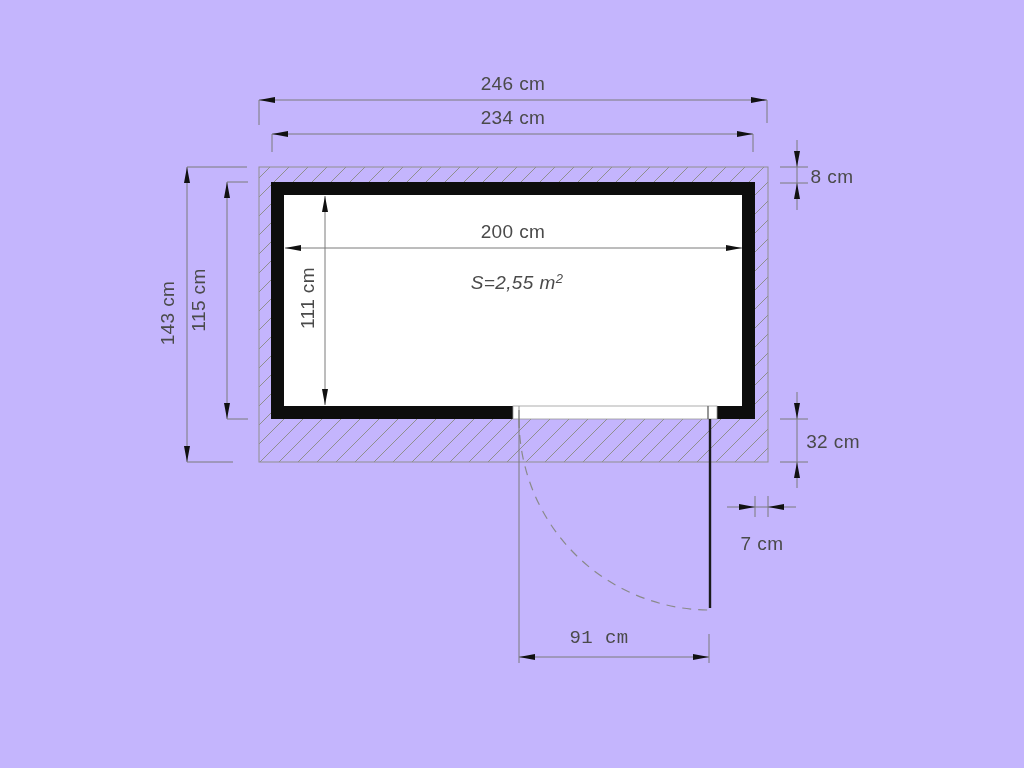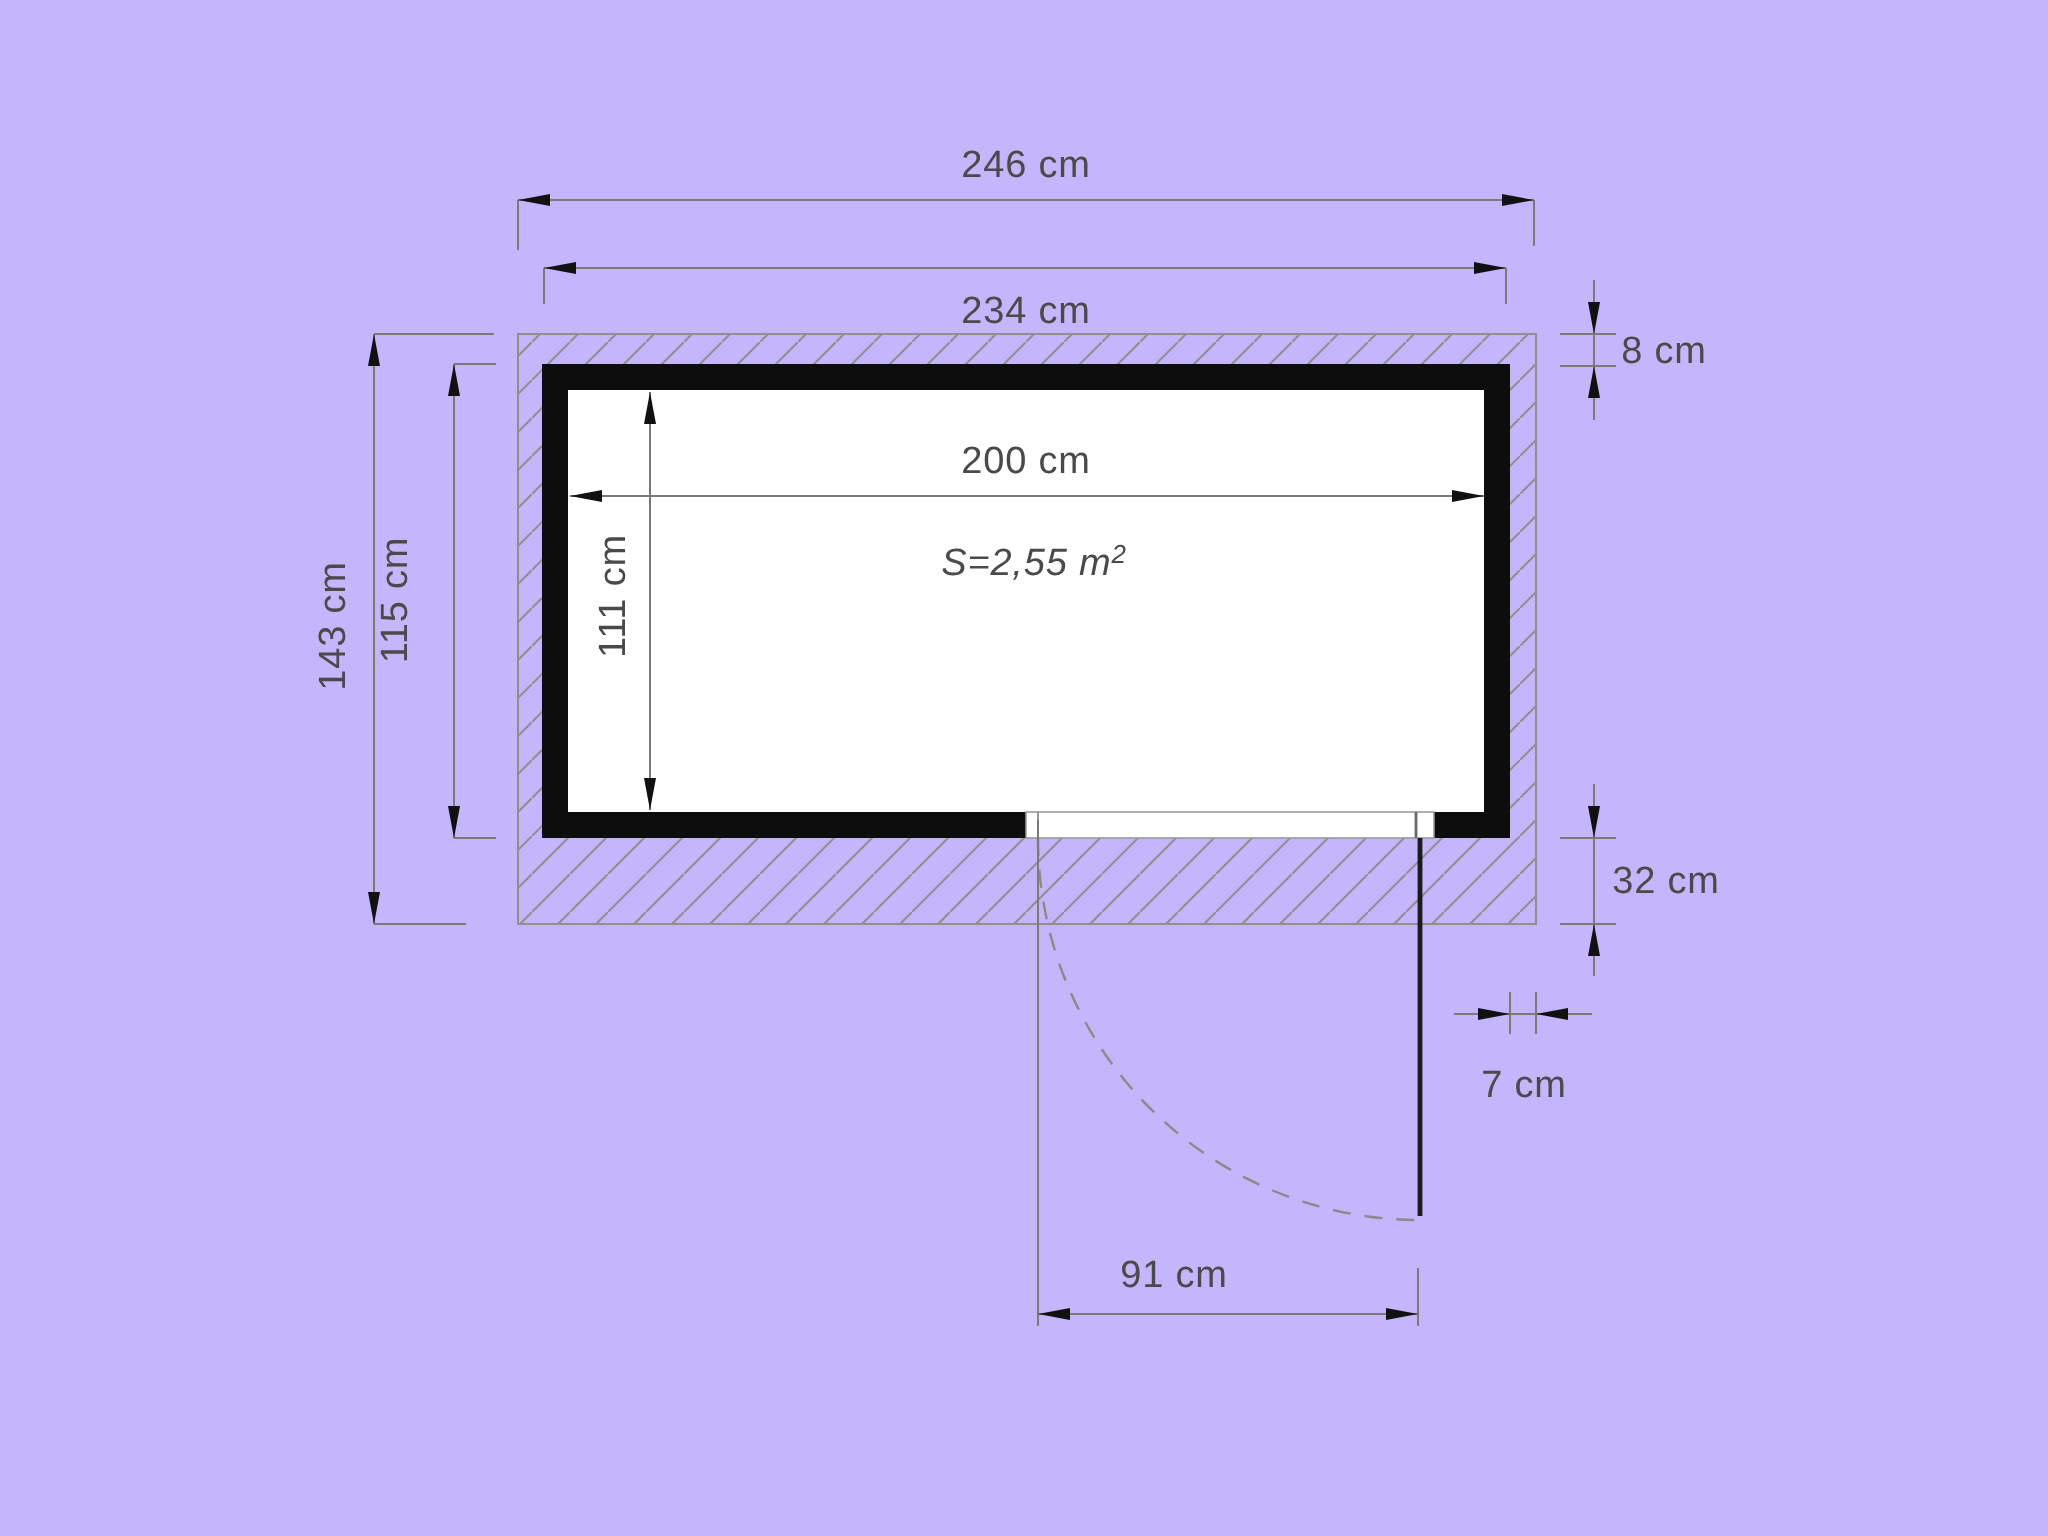--- a/index.html
+++ b/index.html
@@ -122,27 +122,27 @@
       <polygon points="797,419 794,403 800,403"></polygon>
       <polygon points="797,462 794,478 800,478"></polygon>
       <polygon points="755,507 739,504 739,510"></polygon>
       <polygon points="768,507 784,504 784,510"></polygon>
       <polygon points="519,657 535,654 535,660"></polygon>
       <polygon points="709,657 693,654 693,660"></polygon>
     </g>
   </svg>
 
   <div class="label" style="left:513px; top:83px;">246 cm</div>
-  <div class="label" style="left:513px; top:117px;margin-top:39px;">234 cm</div>
+  <div class="label" style="left:513px; top:117px;">234 cm</div>
   <div class="label" style="left:513px; top:231px;">200 cm</div>
   <div class="label rot" style="left:167px; top:313px;">143 cm</div>
   <div class="label rot" style="left:198px; top:300px;">115 cm</div>
   <div class="label rot" style="left:307px; top:298px;">111 cm</div>
   <div class="label" style="left:832px; top:176px;">8 cm</div>
   <div class="label" style="left:833px; top:441px;">32 cm</div>
   <div class="label" style="left:762px; top:543px;">7 cm</div>
-  <div class="label" style="left:587px; top:638px;">91 cm</div>
+  <div class="label" style="left:599px; top:638px;font-family:Liberation Mono, monospace;">91 cm</div>
 
   <div class="label" style="left:517px; top:282px;font-style:italic;">
     <span>S=2,55 m</span><sup>2</sup>
   </div>
 
 </div>
 
 </body></html>

